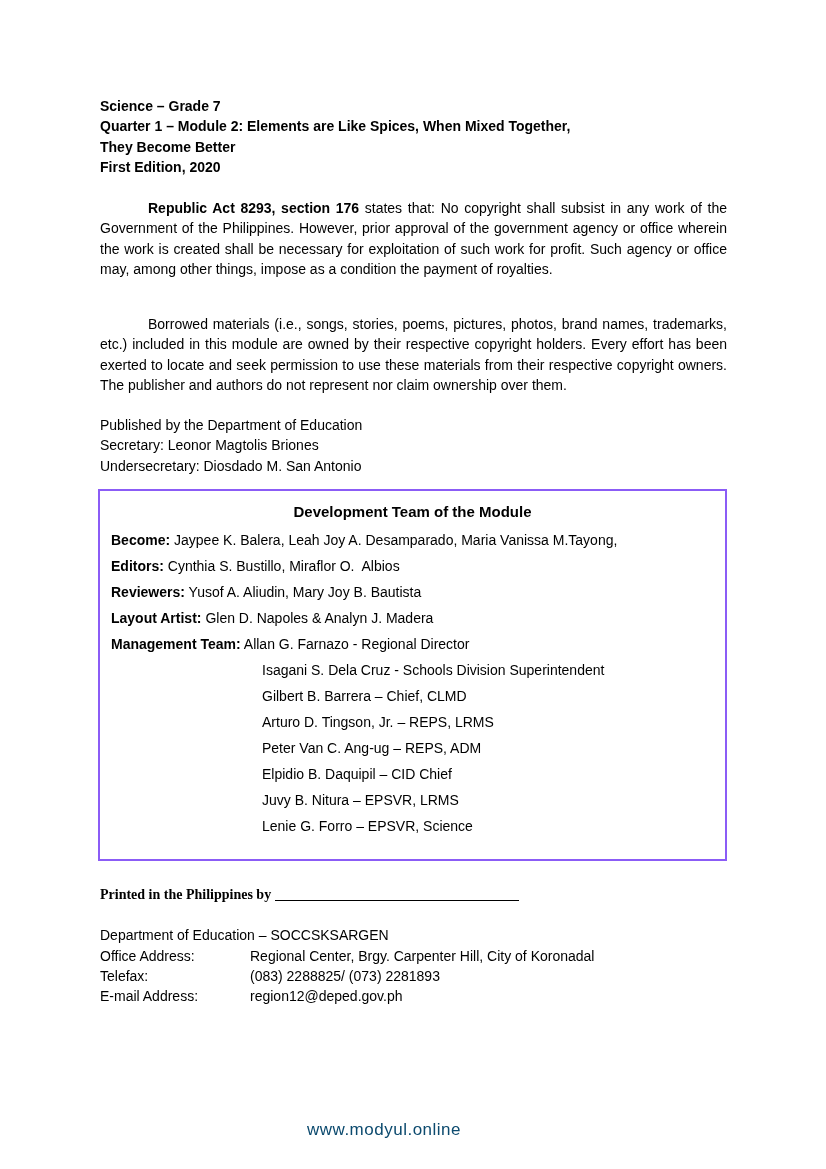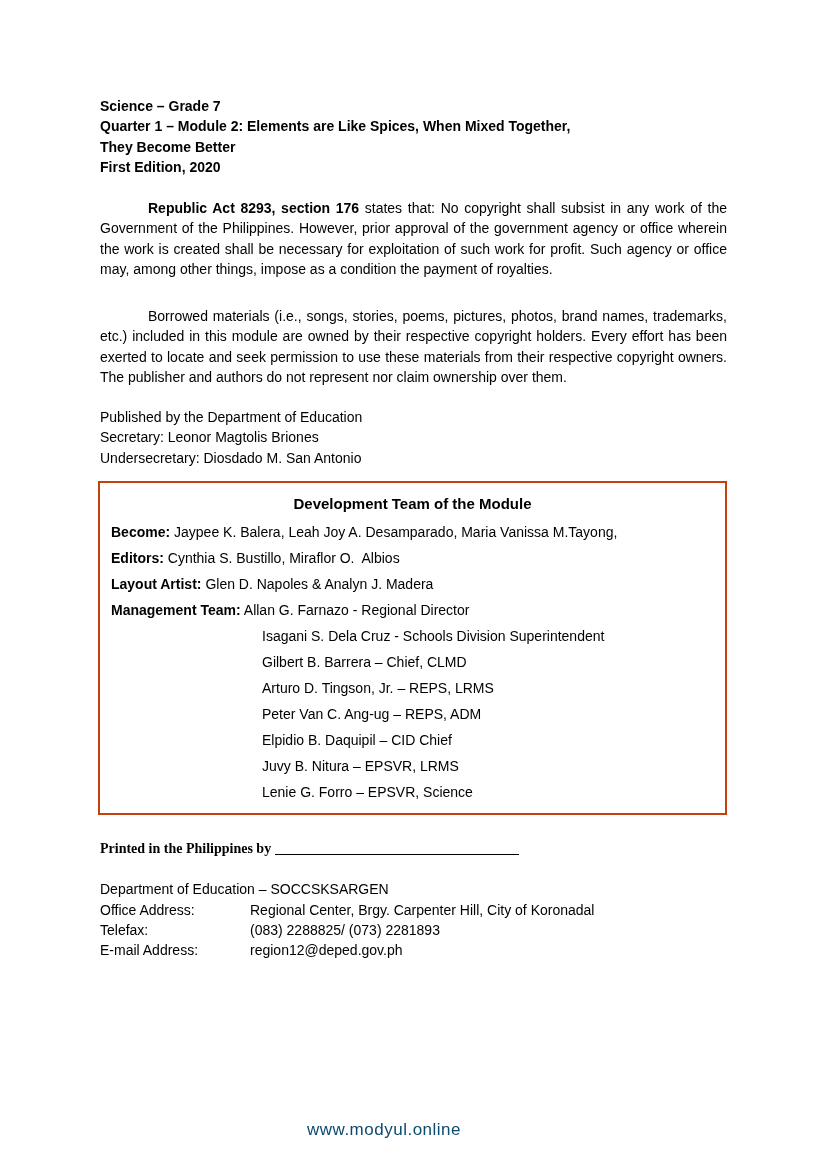--- a/index.html
+++ b/index.html
@@ -20,28 +20,28 @@
     left: 100px;
     top: 96px;
     width: 627px;
   }
   .doc-header { font-weight: bold; line-height: 20.4px; }
   .para {
     margin-top: 20px;
     text-align: justify;
     text-indent: 48px;
   }
-  .para2 { margin-top: 26px; }
+  .para2 { margin-top: 34px; }
   .publisher { margin-top: 19px; line-height: 20.7px; }
   .dev-box {
     margin-top: 12px;
     margin-left: -2px;
     width: 629px;
-    border: 2px solid #c2410c;
-    padding: 10px 11px 8px 11px;
+    border: 2px solid #8b5cf6;
+    padding: 10px 11px 20px 11px;
   }
   .dev-box-title {
     text-align: center;
     font-weight: bold;
     font-size: 15px;
     line-height: 21px;
     margin-bottom: 5px;
   }
   .dev-row { line-height: 26px; }
   .dev-row b { font-weight: bold; }
@@ -94,20 +94,21 @@
       <div>Published by the Department of Education</div>
       <div>Secretary: Leonor Magtolis Briones</div>
       <div>Undersecretary: Diosdado M. San Antonio</div>
     </div>
 
     <div class="dev-box">
       <div class="dev-box-title">Development Team of the Module</div>
 
       <div class="dev-row"><b>Become:</b> <span>Jaypee K. Balera, Leah Joy A. Desamparado, Maria Vanissa M.Tayong,</span></div>
       <div class="dev-row"><b>Editors:</b> <span>Cynthia S. Bustillo, Miraflor O.&nbsp; Albios</span></div>
+      <div class="dev-row"><b>Reviewers:</b> <span>Yusof A. Aliudin, Mary Joy B. Bautista</span></div>
       <div class="dev-row"><b>Layout Artist:</b> <span>Glen D. Napoles &amp; Analyn J. Madera</span></div>
       <div class="dev-row"><b>Management Team:</b> <span>Allan G. Farnazo - Regional Director</span></div>
 
       <div class="mgmt-list">
         <div class="mgmt-member">Isagani S. Dela Cruz - Schools Division Superintendent</div>
         <div class="mgmt-member">Gilbert B. Barrera – Chief, CLMD</div>
         <div class="mgmt-member">Arturo D. Tingson, Jr. – REPS, LRMS</div>
         <div class="mgmt-member">Peter Van C. Ang-ug – REPS, ADM</div>
         <div class="mgmt-member">Elpidio B. Daquipil – CID Chief</div>
         <div class="mgmt-member">Juvy B. Nitura – EPSVR, LRMS</div>

